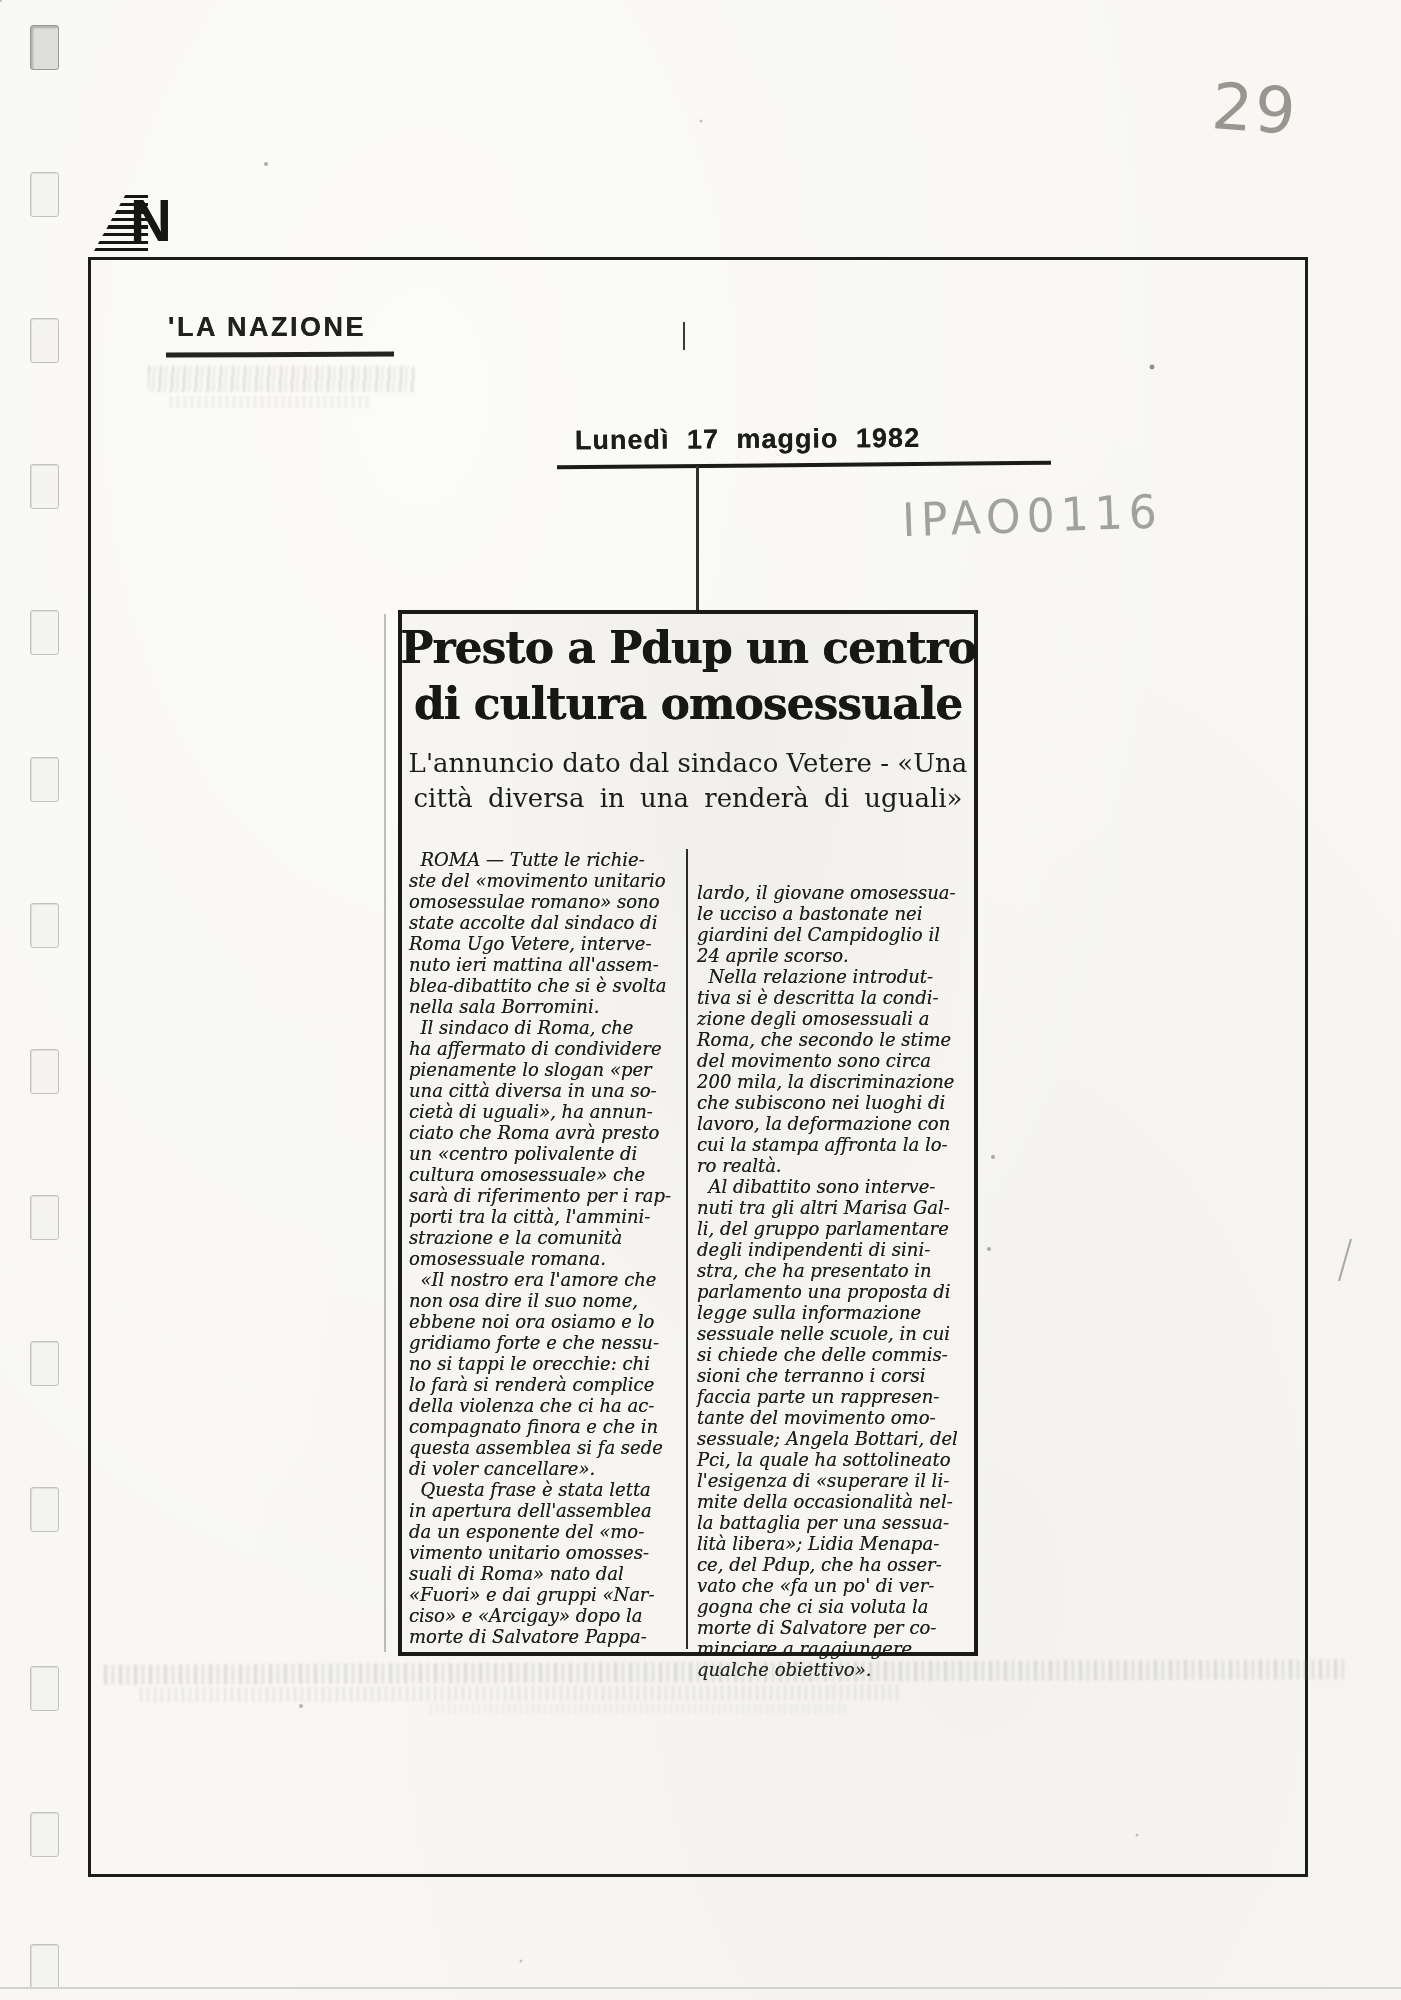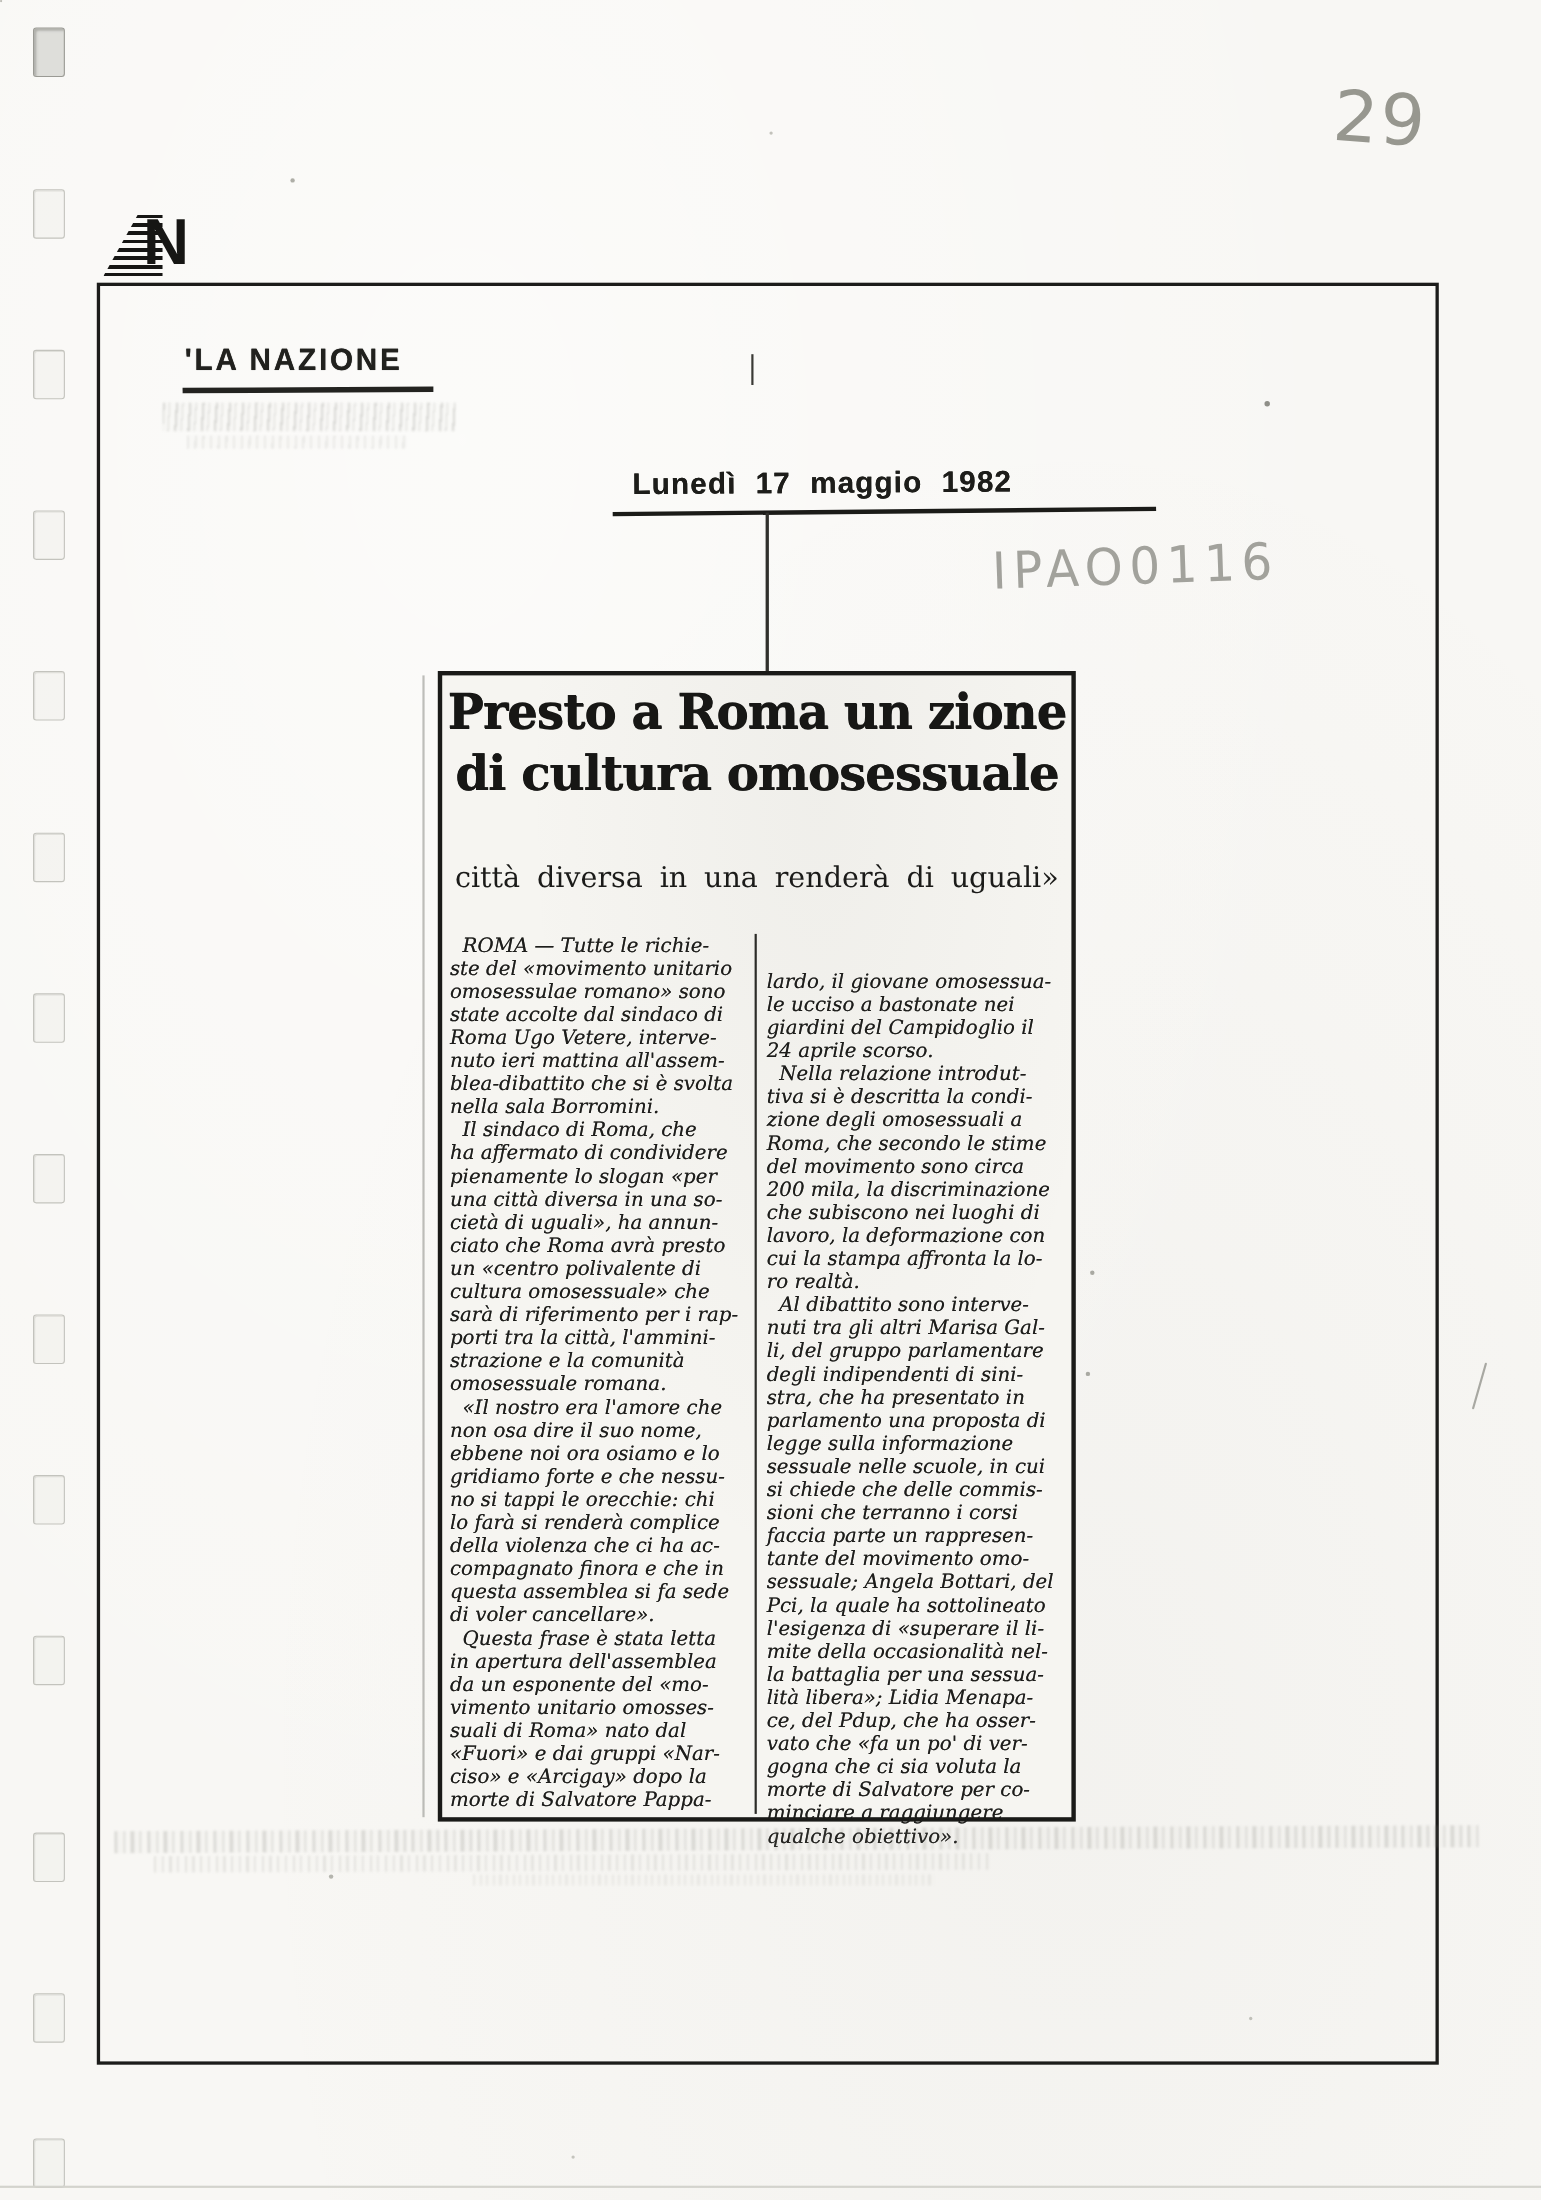--- a/index.html
+++ b/index.html
@@ -169,22 +169,23 @@
   <div class="date-rule"></div>
   <div class="date-connector"></div>
 
   <div class="pencil pencil-code">IPAO0116</div>
   <div class="pencil pencil-number">29</div>
   <div class="pencil-slash"></div>
   <div class="pencil-check">v</div>
 
   <div class="clip-edge"></div>
   <div class="article-box"></div>
-  <div class="headline headline-1">Presto a Roma un zione</div>
+  <div class="headline headline-1">Presto a Pdup un centro</div>
   <div class="headline headline-2">di cultura omosessuale</div>
+  <div class="subhead subhead-1">L'annuncio dato dal sindaco Vetere - «Una</div>
   <div class="subhead subhead-2">città diversa in una renderà di uguali»</div>
   <div class="bodycol col-left">&nbsp;&nbsp;ROMA — Tutte le richie-
 ste del «movimento unitario
 omosessulae romano» sono
 state accolte dal sindaco di
 Roma Ugo Vetere, interve-
 nuto ieri mattina all'assem-
 blea-dibattito che si è svolta
 nella sala Borromini.
 &nbsp;&nbsp;Il sindaco di Roma, che

